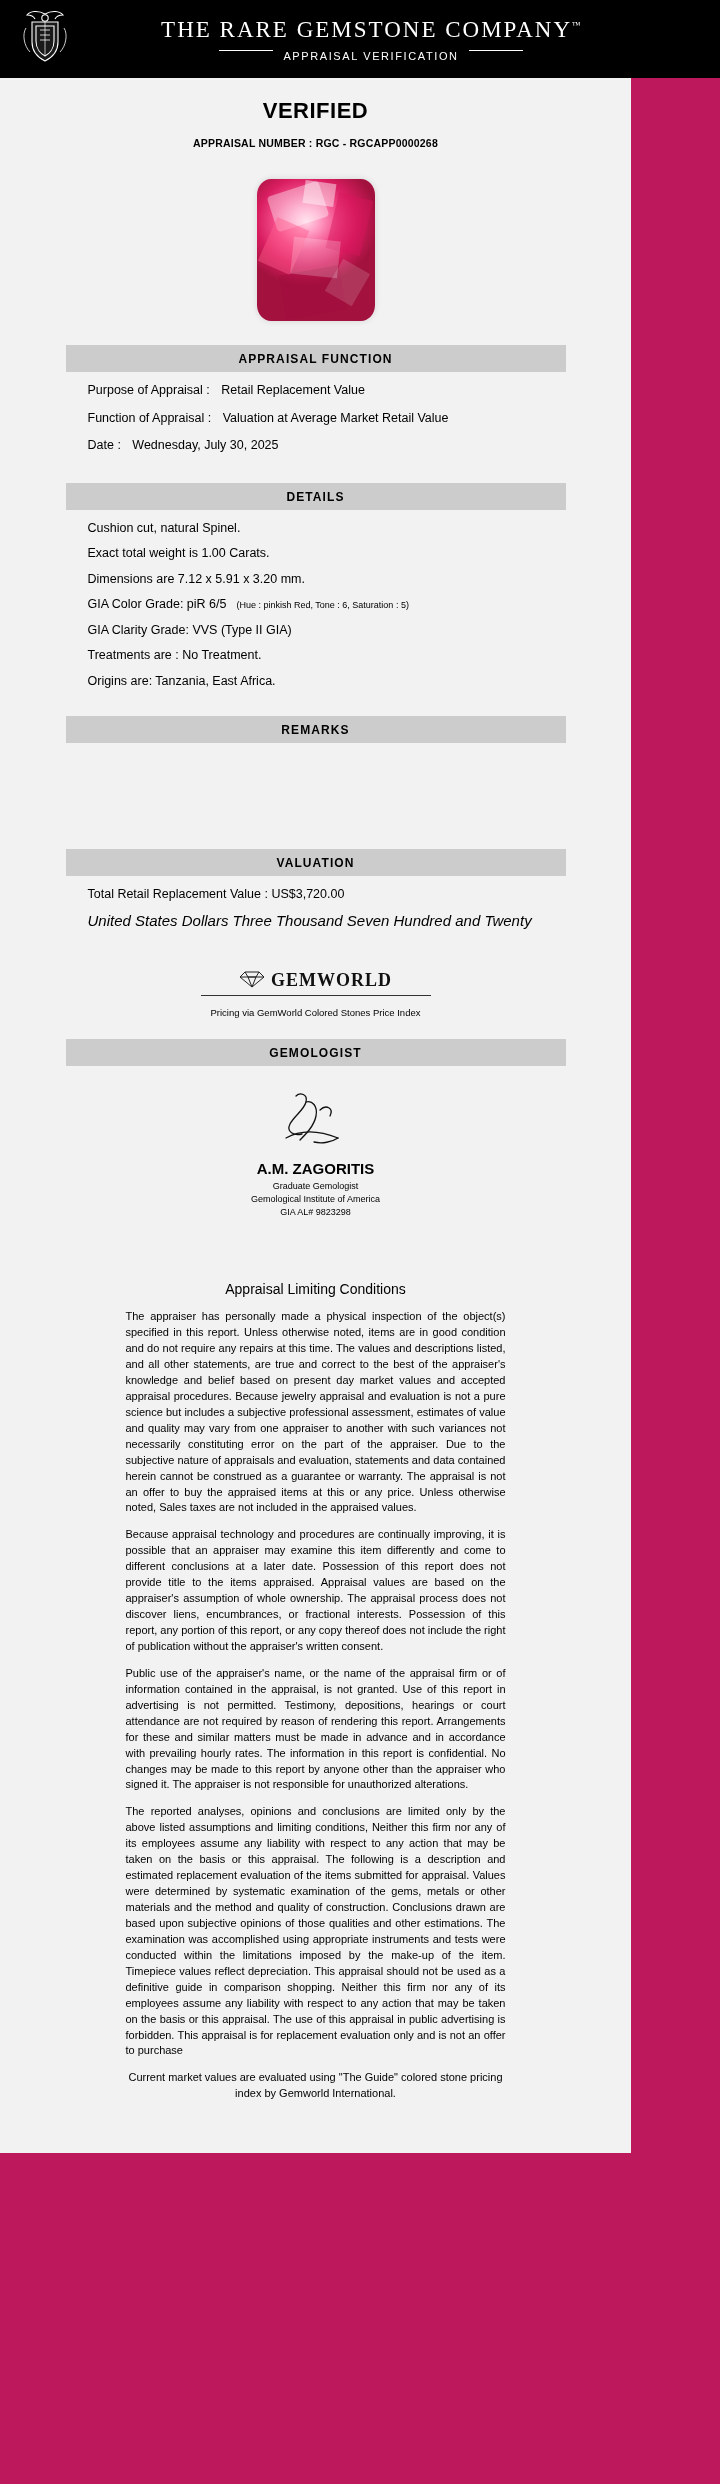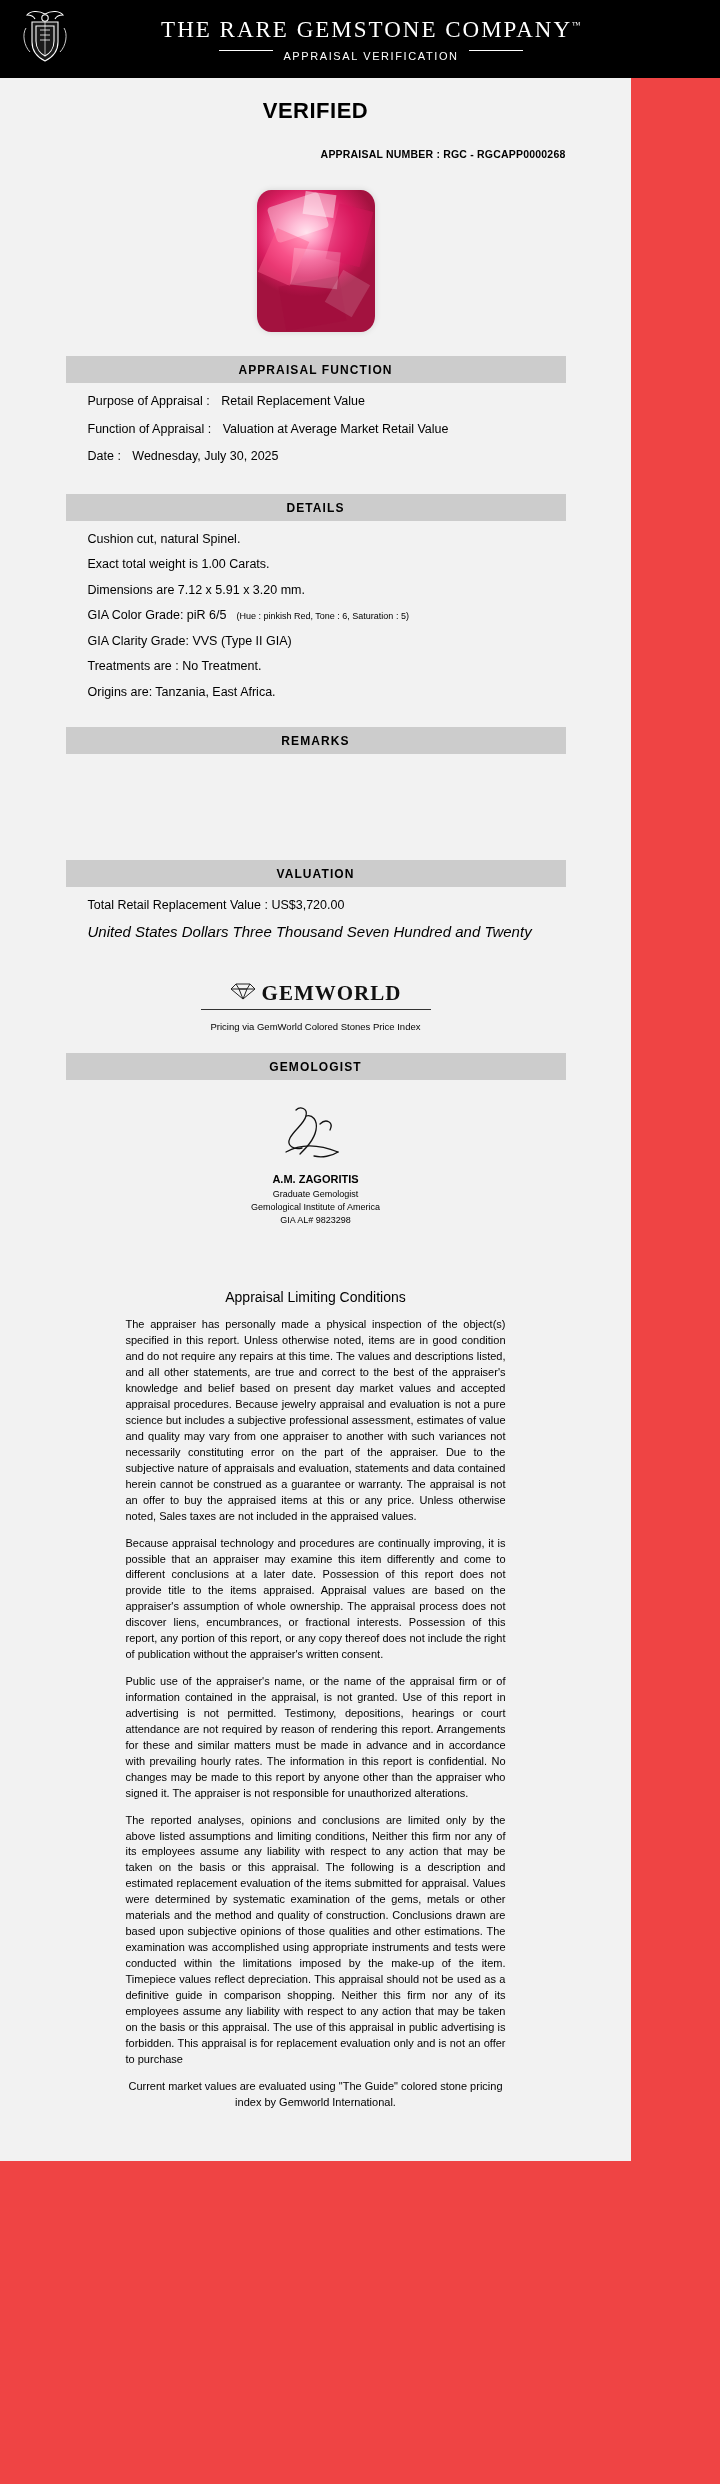--- a/index.html
+++ b/index.html
@@ -6,21 +6,21 @@
   html, body {
     margin: 0;
     padding: 0;
     background: #f2f2f2;
     font-family: "Liberation Sans", sans-serif;
   }
   .page {
     width: 720px;
     min-height: 2484px;
     margin: 0 auto;
-    background: #ef4444;
+    background: #be185d;
     position: relative;
   }
 
   
   .header {
     background: #000000;
     height: 78px;
     display: flex;
     align-items: center;
     padding: 0 18px;
@@ -81,24 +81,24 @@
 
   .verified {
     text-align: center;
     font-size: 22px;
     font-weight: bold;
     letter-spacing: 0.5px;
     padding-top: 20px;
     color: #000;
   }
   .appraisal-number {
-    text-align: right;
+    text-align: center;
     font-size: 10.5px;
     font-weight: bold;
-    margin-top: 24px;
+    margin-top: 13px;
     letter-spacing: 0.2px;
     color: #000;
   }
 
   
   .gem-wrap {
     margin-top: 26px;
     height: 150px;
     display: flex;
     align-items: center;
@@ -174,21 +174,21 @@
     text-align: center;
   }
   .gw-logo {
     display: inline-flex;
     align-items: center;
     justify-content: center;
     gap: 6px;
   }
   .gw-text {
     font-family: "Liberation Serif", serif;
-    font-size: 21px;
+    font-size: 18px;
     letter-spacing: 1px;
     font-weight: bold;
     color: #111;
   }
   .gw-rule {
     width: 230px;
     height: 1px;
     background: #333;
     margin: 3px auto 0;
   }
@@ -210,21 +210,21 @@
     justify-content: center;
     align-items: flex-end;
   }
   .gemologist-info {
     font-size: 9px;
     line-height: 1.45;
     margin-top: 8px;
     color: #000;
   }
   .gemologist-name {
-    font-size: 11px;
+    font-size: 15px;
     font-weight: bold;
   }
 
   
   .alc-title {
     text-align: center;
     font-size: 14px;
     margin-top: 62px;
     color: #000;
   }

